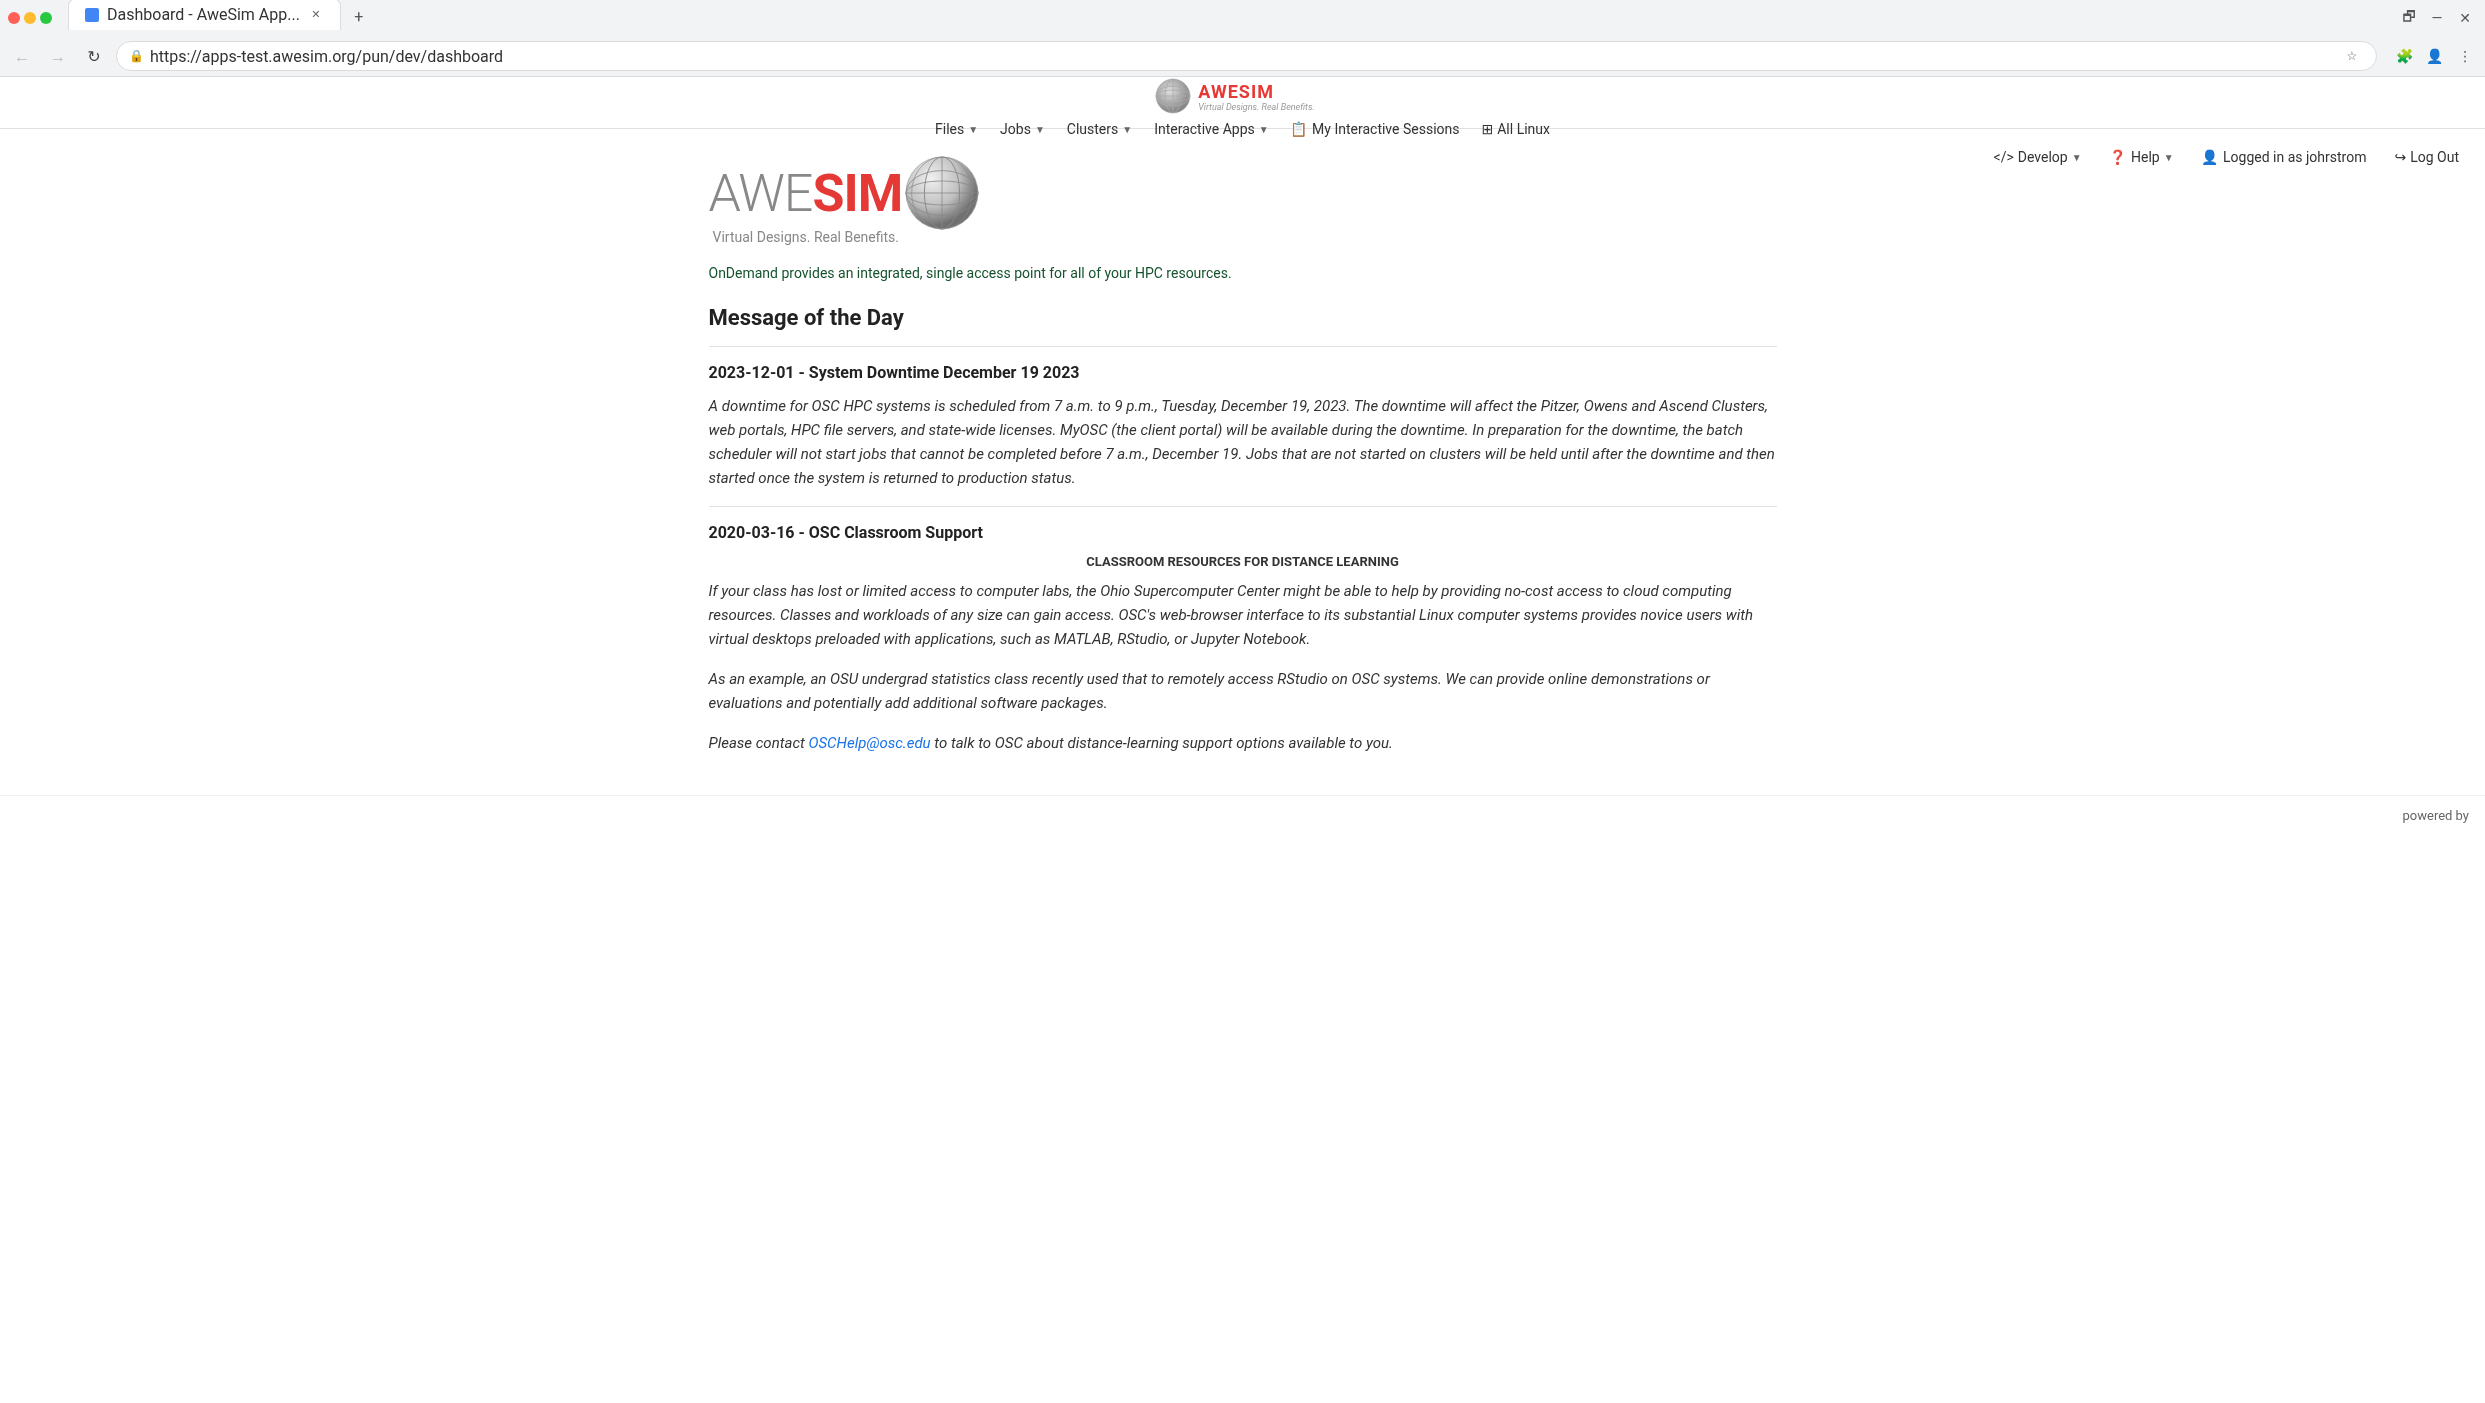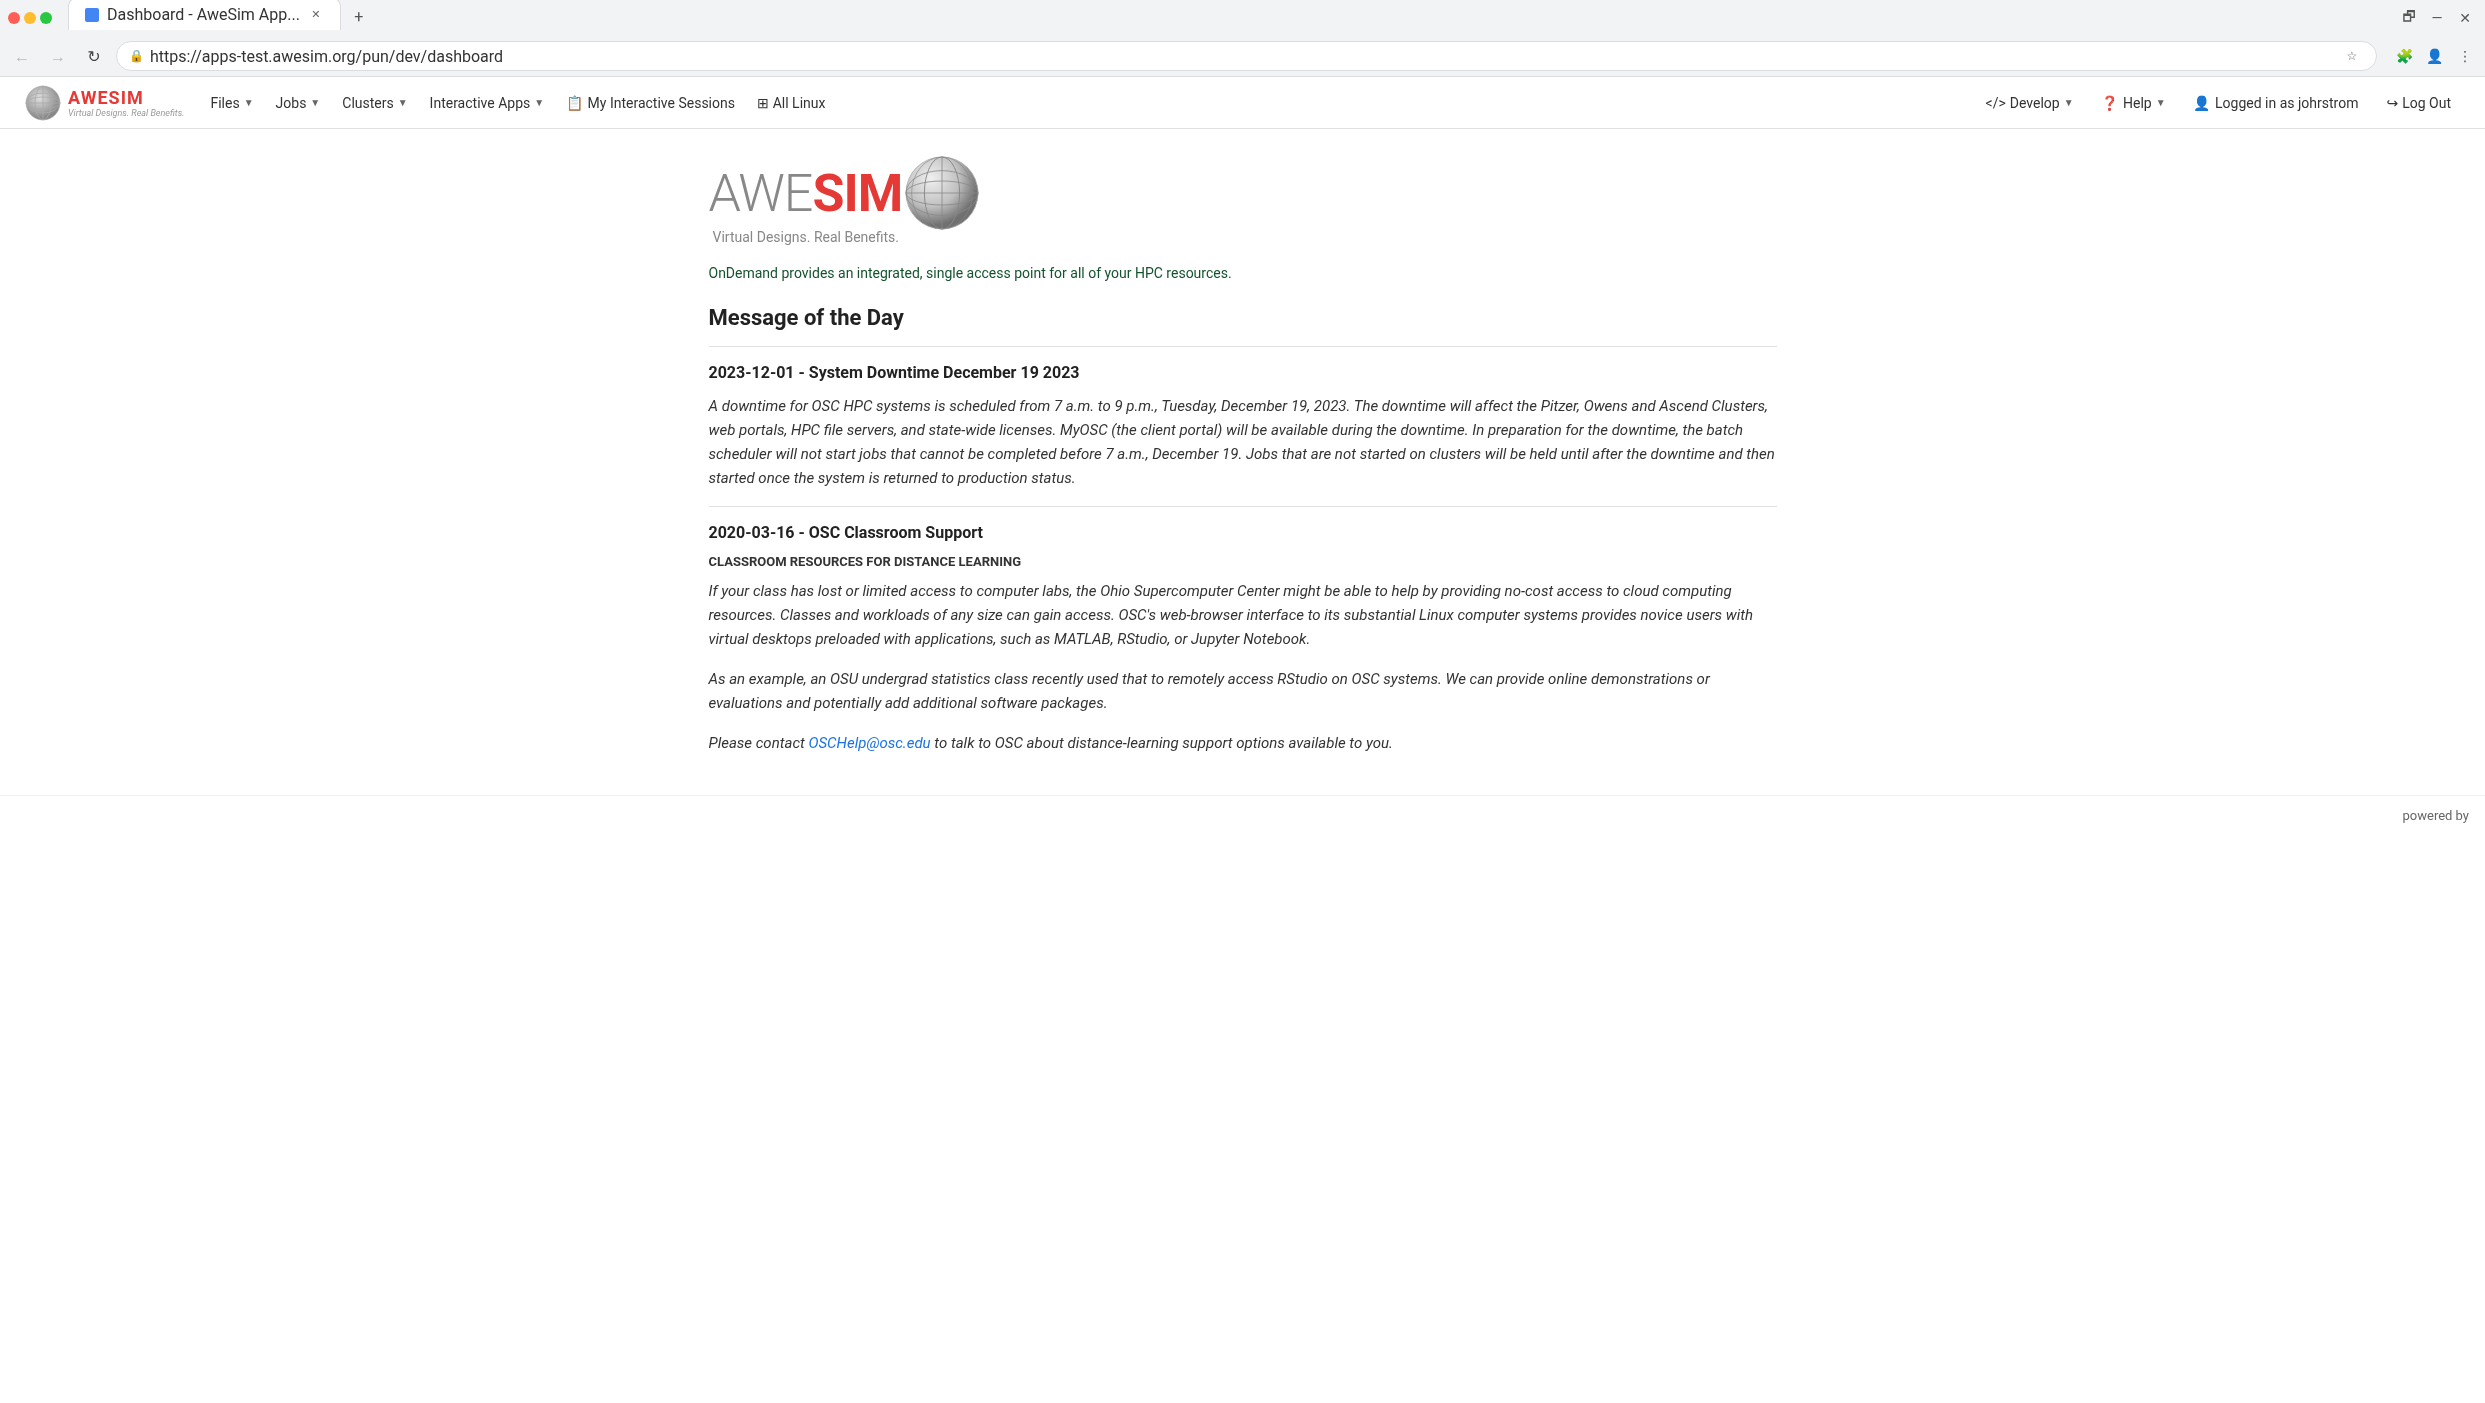--- a/index.html
+++ b/index.html
@@ -21,21 +21,21 @@
     .address-bar-row { display: flex; align-items: center; padding: 4px 8px; gap: 8px; height: 40px; background: #f1f3f4; }
     .nav-btn { width: 28px; height: 28px; border-radius: 50%; display: flex; align-items: center; justify-content: center; color: #444; font-size: 16px; cursor: pointer; }
     .nav-btn.disabled { color: #bbb; cursor: default; }
     .address-bar { flex: 1; display: flex; align-items: center; background: #fff; border: 1px solid #dadce0; border-radius: 20px; padding: 4px 12px; height: 30px; gap: 6px; }
     .address-bar-icon { color: #34a853; font-size: 12px; }
     .address-text { font-size: 16px; color: #333; flex: 1; }
     .addr-action-btn { width: 24px; height: 24px; border-radius: 50%; display: flex; align-items: center; justify-content: center; color: #666; font-size: 12px; cursor: pointer; }
     .br-action { width: 24px; height: 24px; border-radius: 50%; display: flex; align-items: center; justify-content: center; color: #555; font-size: 14px; cursor: pointer; }
 
     
-    .app-navbar { background: #fff; border-bottom: 1px solid #e0e0e0; display: flex; align-items: center; padding: 0 24px; height: 52px; }
+    .app-navbar { background: #fff; border-bottom: 1px solid #e0e0e0; display: flex; align-items: center; padding: 0 16px; height: 52px; flex-direction: column; }
     .app-logo { display: flex; align-items: center; margin-right: 16px; }
     .logo-text { font-size: 18px; font-weight: bold; color: #555; letter-spacing: 1px; }
     .logo-text span { color: #e53935; }
     .nav-menu { display: flex; align-items: center; gap: 2px; flex: 1; }
     .nav-item { display: flex; align-items: center; gap: 4px; padding: 6px 10px; font-size: 14px; color: #333; cursor: pointer; border-radius: 4px; white-space: nowrap; }
     .nav-item .caret { font-size: 10px; color: #666; }
     .nav-right { display: flex; align-items: center; gap: 8px; margin-left: auto; }
     .nav-right-item { display: flex; align-items: center; gap: 4px; padding: 6px 10px; font-size: 14px; color: #333; cursor: pointer; white-space: nowrap; }
 
     
@@ -48,21 +48,21 @@
     .site-tagline { font-size: 14px; color: #888; margin-top: -4px; margin-left: 4px; }
 
     .intro-text { font-size: 14px; color: #14532d; margin-bottom: 24px; margin-top: 8px; }
 
     .motd-title { font-size: 22px; font-weight: bold; color: #222; margin-bottom: 16px; }
     hr.divider { border: none; border-top: 1px solid #e0e0e0; margin: 16px 0; }
 
     .article-title { font-size: 16px; font-weight: bold; color: #222; margin-bottom: 12px; }
     .article-body { font-size: 15px; color: #333; line-height: 1.6; margin-bottom: 16px; font-style: italic; }
 
-    .classroom-label { font-size: 13px; font-weight: bold; color: #333; margin-bottom: 10px; text-transform: uppercase; }
+    .classroom-label { font-size: 13px; font-weight: bold; color: #333; margin-bottom: 10px; text-transform: uppercase; text-align: center; }
 
     .link { color: #1a73e8; text-decoration: none; }
 
     .powered-by { padding: 12px 16px; font-size: 13px; color: #666; border-top: 1px solid #f0f0f0; text-align: right; }
 
     
     .globe-svg { width: 80px; height: 80px; }
   </style>
 </head>
 <body>

